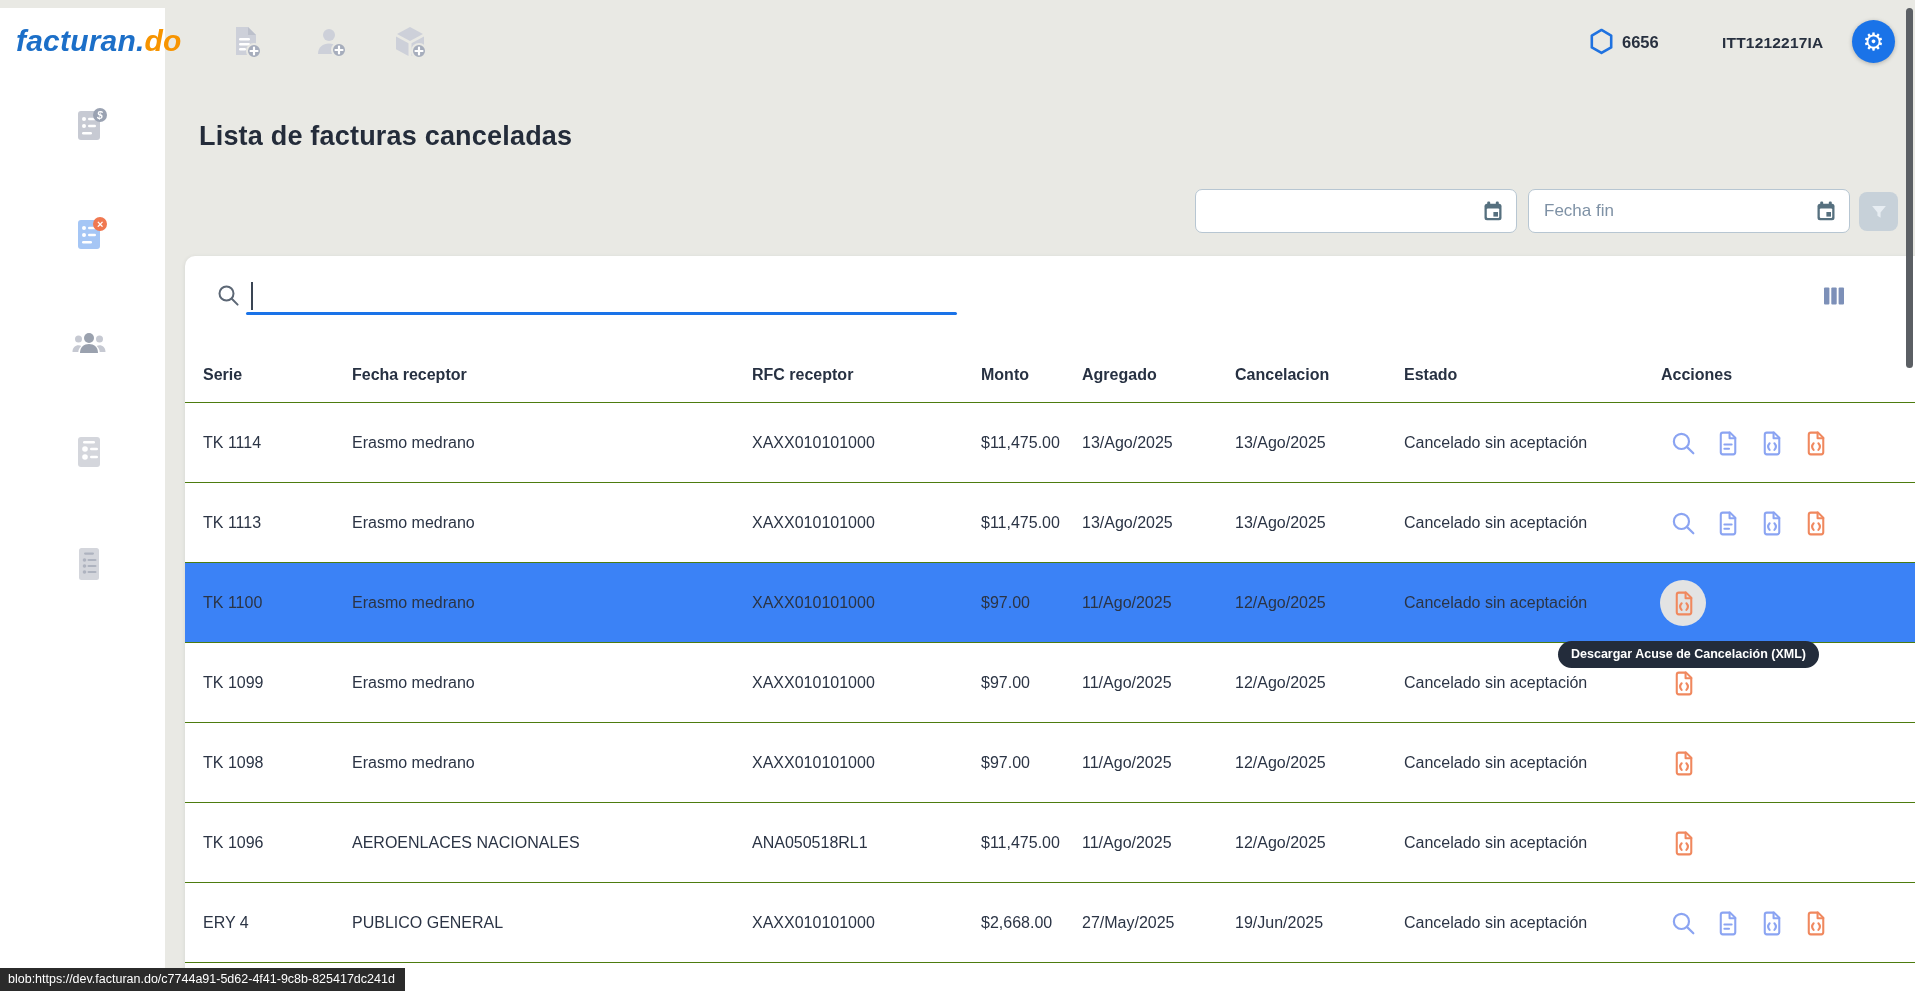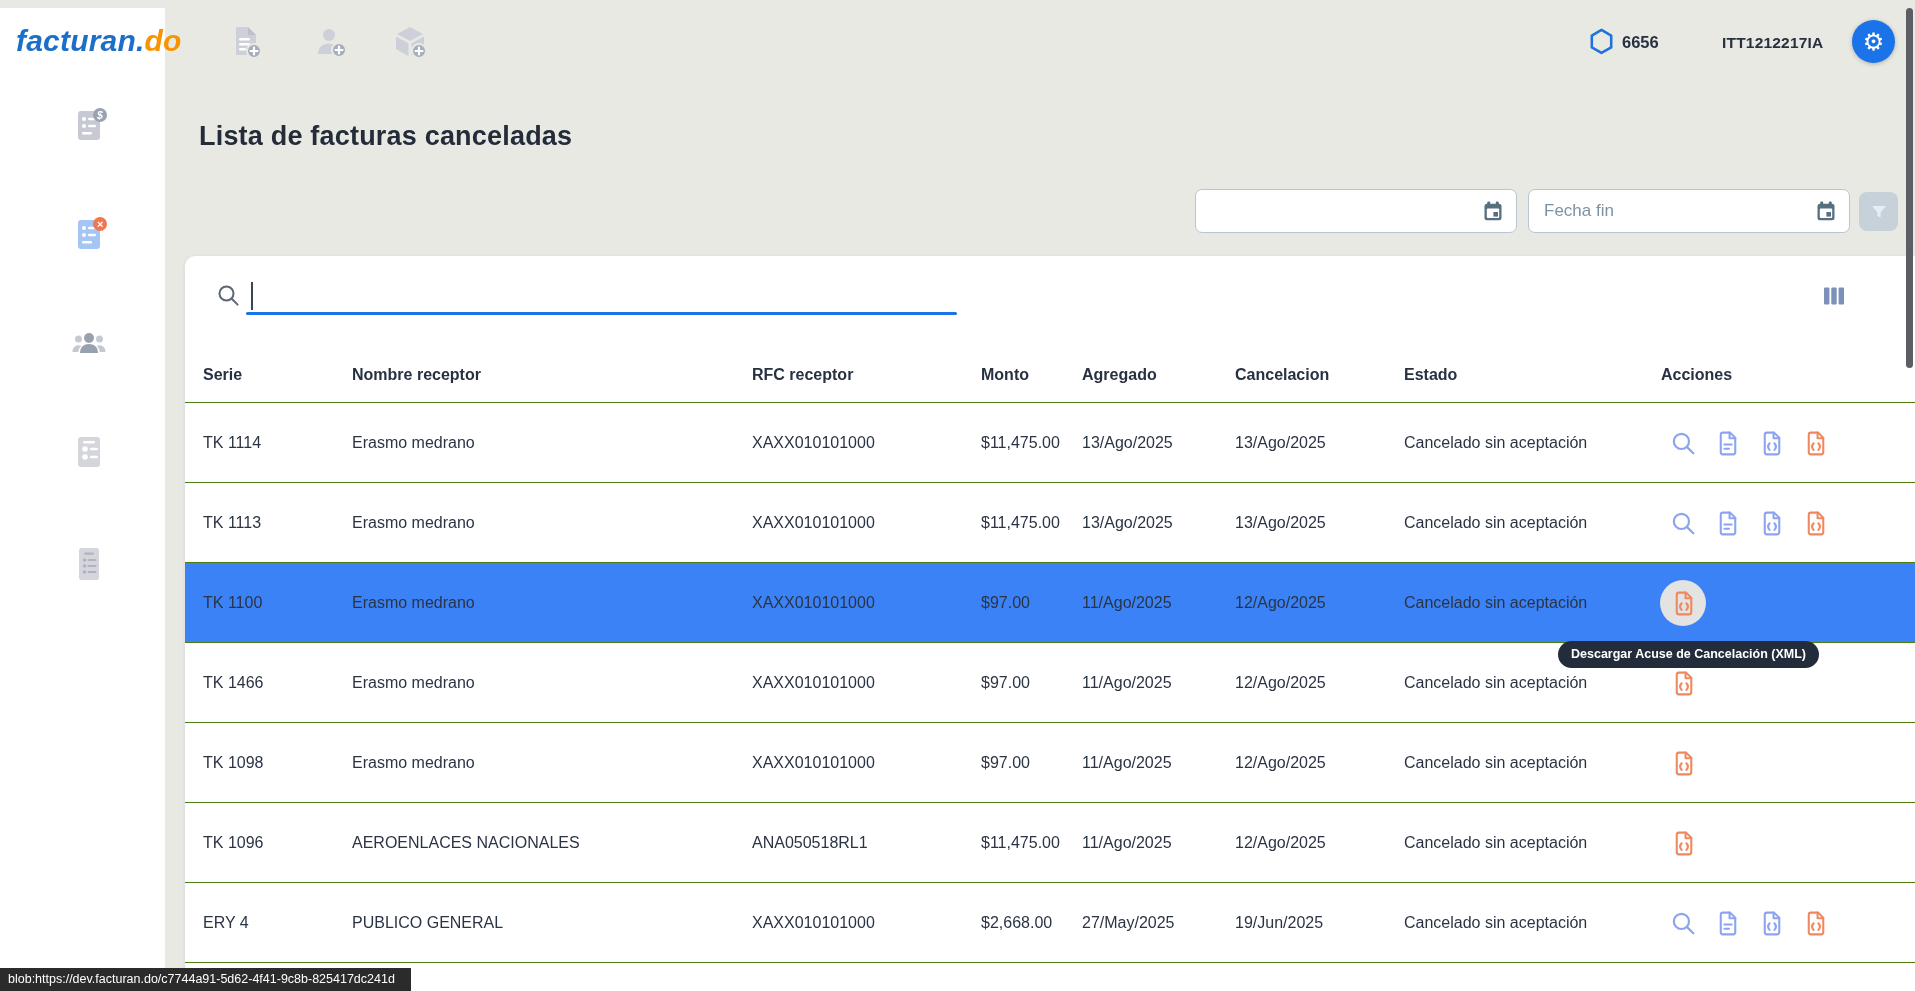--- a/index.html
+++ b/index.html
@@ -57,21 +57,21 @@
   .abtn { width:29px; height:29px; display:inline-flex; align-items:center; justify-content:center; cursor:pointer; }
   .hover-circle { width:46px; height:46px; margin-left:-9px; margin-right:-9px; border-radius:50%;
                   background:#e3e3e3; display:inline-flex; align-items:center; justify-content:center; }
 
   .tooltip { position:absolute; left:1373px; top:385px; height:27px; line-height:27px; padding:0 13px;
              background:#232c3b; border-radius:14px; color:#ffffff; font-size:12.5px; font-weight:700;
              white-space:nowrap; z-index:6; }
 
   
   .statusbar { position:absolute; left:0; top:968px; height:23px; background:#2b2b2b; color:#fff;
-               font-size:12.5px; line-height:23px; padding:0 16px 0 8px; z-index:10; white-space:nowrap; }
+               font-size:12.5px; line-height:23px; padding:0 10px 0 8px; z-index:10; white-space:nowrap; }
   .scroll-thumb { position:absolute; left:1906px; top:8px; width:7px; height:360px; background:#5b5f64; border-radius:4px; }
 </style>
 </head>
 <body>
 
 <div class="sidebar">
   <div class="logo"><span class="b">facturan</span><span class="b">.</span><span class="o">do</span></div>
 
   <div class="side-item" style="top:95px">
     <svg width="46" height="46" viewBox="0 0 46 46">
@@ -231,21 +231,21 @@
         <g fill="#7d90b8">
       <rect x="1" y="2.5" width="5.4" height="17" rx="1"></rect>
           <rect x="8.3" y="2.5" width="5.4" height="17" rx="1"></rect>
           <rect x="15.6" y="2.5" width="5.4" height="17" rx="1"></rect>
     </g>
       </svg>
   </span>
 
   <div class="thead">
     <span class="c0">Serie</span>
-    <span class="c1">Nombre receptor</span>
+    <span class="c1">Fecha receptor</span>
     <span class="c2">RFC receptor</span>
     <span class="c3">Monto</span>
     <span class="c4">Agregado</span>
     <span class="c5">Cancelacion</span>
     <span class="c6">Estado</span>
     <span class="c7">Acciones</span>
   </div>
 
   <div>
       <div class="trow" style="top: 146px;">
@@ -338,21 +338,21 @@
               <svg viewBox="0 0 28 28" width="29" height="29" fill="none" stroke="#f0885e" stroke-width="2" stroke-linecap="round" stroke-linejoin="round">
                 <path d="M7.5 5.5a2 2 0 0 1 2-2h7L21.5 8.5v14a2 2 0 0 1-2 2h-10a2 2 0 0 1-2-2z"></path>
                 <path d="M16 3.5V9h5.5"></path>
                 <path d="M12.2 13.8c-1.7 1.9-1.7 4.5 0 6.4M16.8 13.8c1.7 1.9 1.7 4.5 0 6.4"></path>
               </svg>
             </span>
           </span>
         </div>
       </div>
       <div class="trow" style="top: 386px;">
-        <div class="cell c0">TK 1466</div>
+        <div class="cell c0">TK 1099</div>
         <div class="cell c1">Erasmo medrano</div>
         <div class="cell c2">XAXX010101000</div>
         <div class="cell c3">$97.00</div>
         <div class="cell c4">11/Ago/2025</div>
         <div class="cell c5">12/Ago/2025</div>
         <div class="cell c6">Cancelado sin aceptación</div>
         <div class="actions">
           <span class="abtn">
             <svg viewBox="0 0 28 28" width="29" height="29" fill="none" stroke="#f0885e" stroke-width="2" stroke-linecap="round" stroke-linejoin="round">
               <path d="M7.5 5.5a2 2 0 0 1 2-2h7L21.5 8.5v14a2 2 0 0 1-2 2h-10a2 2 0 0 1-2-2z"></path>

